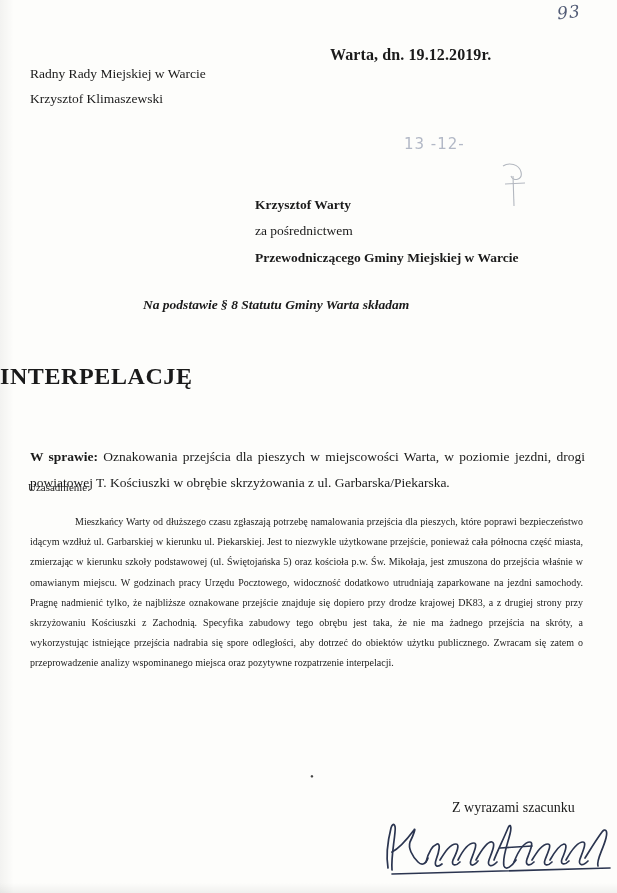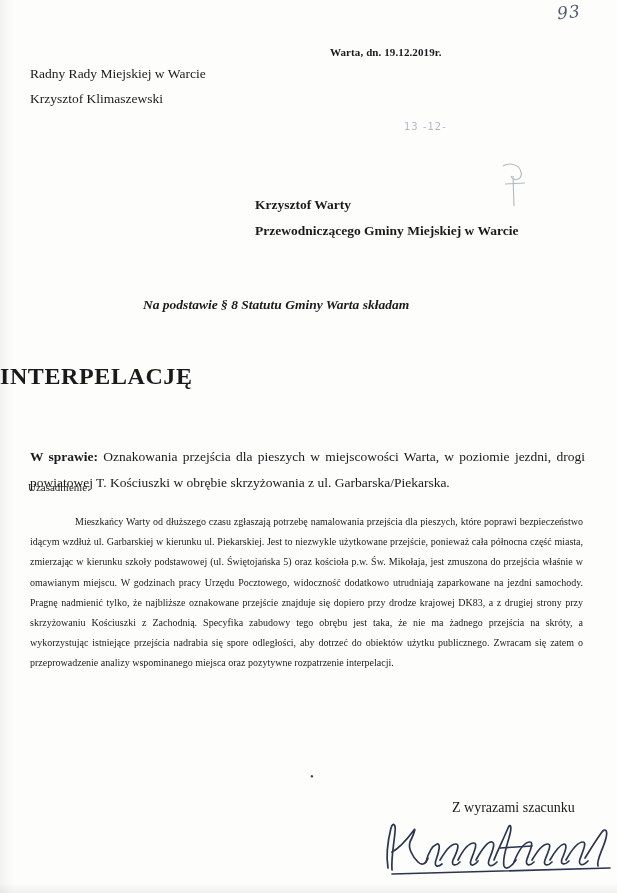--- a/index.html
+++ b/index.html
@@ -36,39 +36,39 @@
     color: #35405f;
     letter-spacing: 1px;
     transform: rotate(-6deg);
     opacity: 0.85;
   }
 
   .place-date {
     position: absolute;
     left: 330px;
     top: 46px;
-    font-size: 11px;
+    font-size: 16px;
     font-weight: bold;
     letter-spacing: 0.1px;
   }
 
   .sender {
     position: absolute;
     left: 30px;
     top: 62px;
     font-size: 13.5px;
     line-height: 1.85;
   }
   .sender div { white-space: nowrap; }
 
   .faint-stamp {
     position: absolute;
     left: 404px;
-    top: 121px;
-    font-size: 10px;
+    top: 135px;
+    font-size: 15px;
     color: #9aa2b5;
     letter-spacing: 1px;
     opacity: 0.75;
     font-family: "DejaVu Sans", sans-serif;
   }
   .faint-squiggle {
     position: absolute;
     left: 495px;
     top: 160px;
     width: 40px;
@@ -196,20 +196,21 @@
     <div class="faint-squiggle">
       <svg width="40" height="50" viewBox="0 0 40 50">
         <path d="M8 6 C14 2, 24 4, 26 12 C28 20, 18 22, 16 16" stroke="#5a6478" stroke-width="1.1" fill="none"></path>
         <path d="M18 16 L19 46" stroke="#5a6478" stroke-width="1.1" fill="none"></path>
         <path d="M10 24 L30 23" stroke="#5a6478" stroke-width="1" fill="none"></path>
       </svg>
     </div>
 
     <div class="addressee">
       <div class="bold">Krzysztof Warty</div>
+      <div>za pośrednictwem</div>
       <div class="bold">Przewodniczącego Gminy Miejskiej w Warcie</div>
     </div>
 
     <div class="basis">Na podstawie § 8 Statutu Gminy Warta składam</div>
 
     <div class="doc-title">INTERPELACJĘ</div>
 
     <div class="subject">
       <span class="label">W sprawie:</span><span> Oznakowania przejścia dla pieszych w miejscowości Warta, w poziomie jezdni, drogi powiatowej T. Kościuszki w obrębie skrzyżowania z ul. Garbarska/Piekarska.</span>
     </div>

